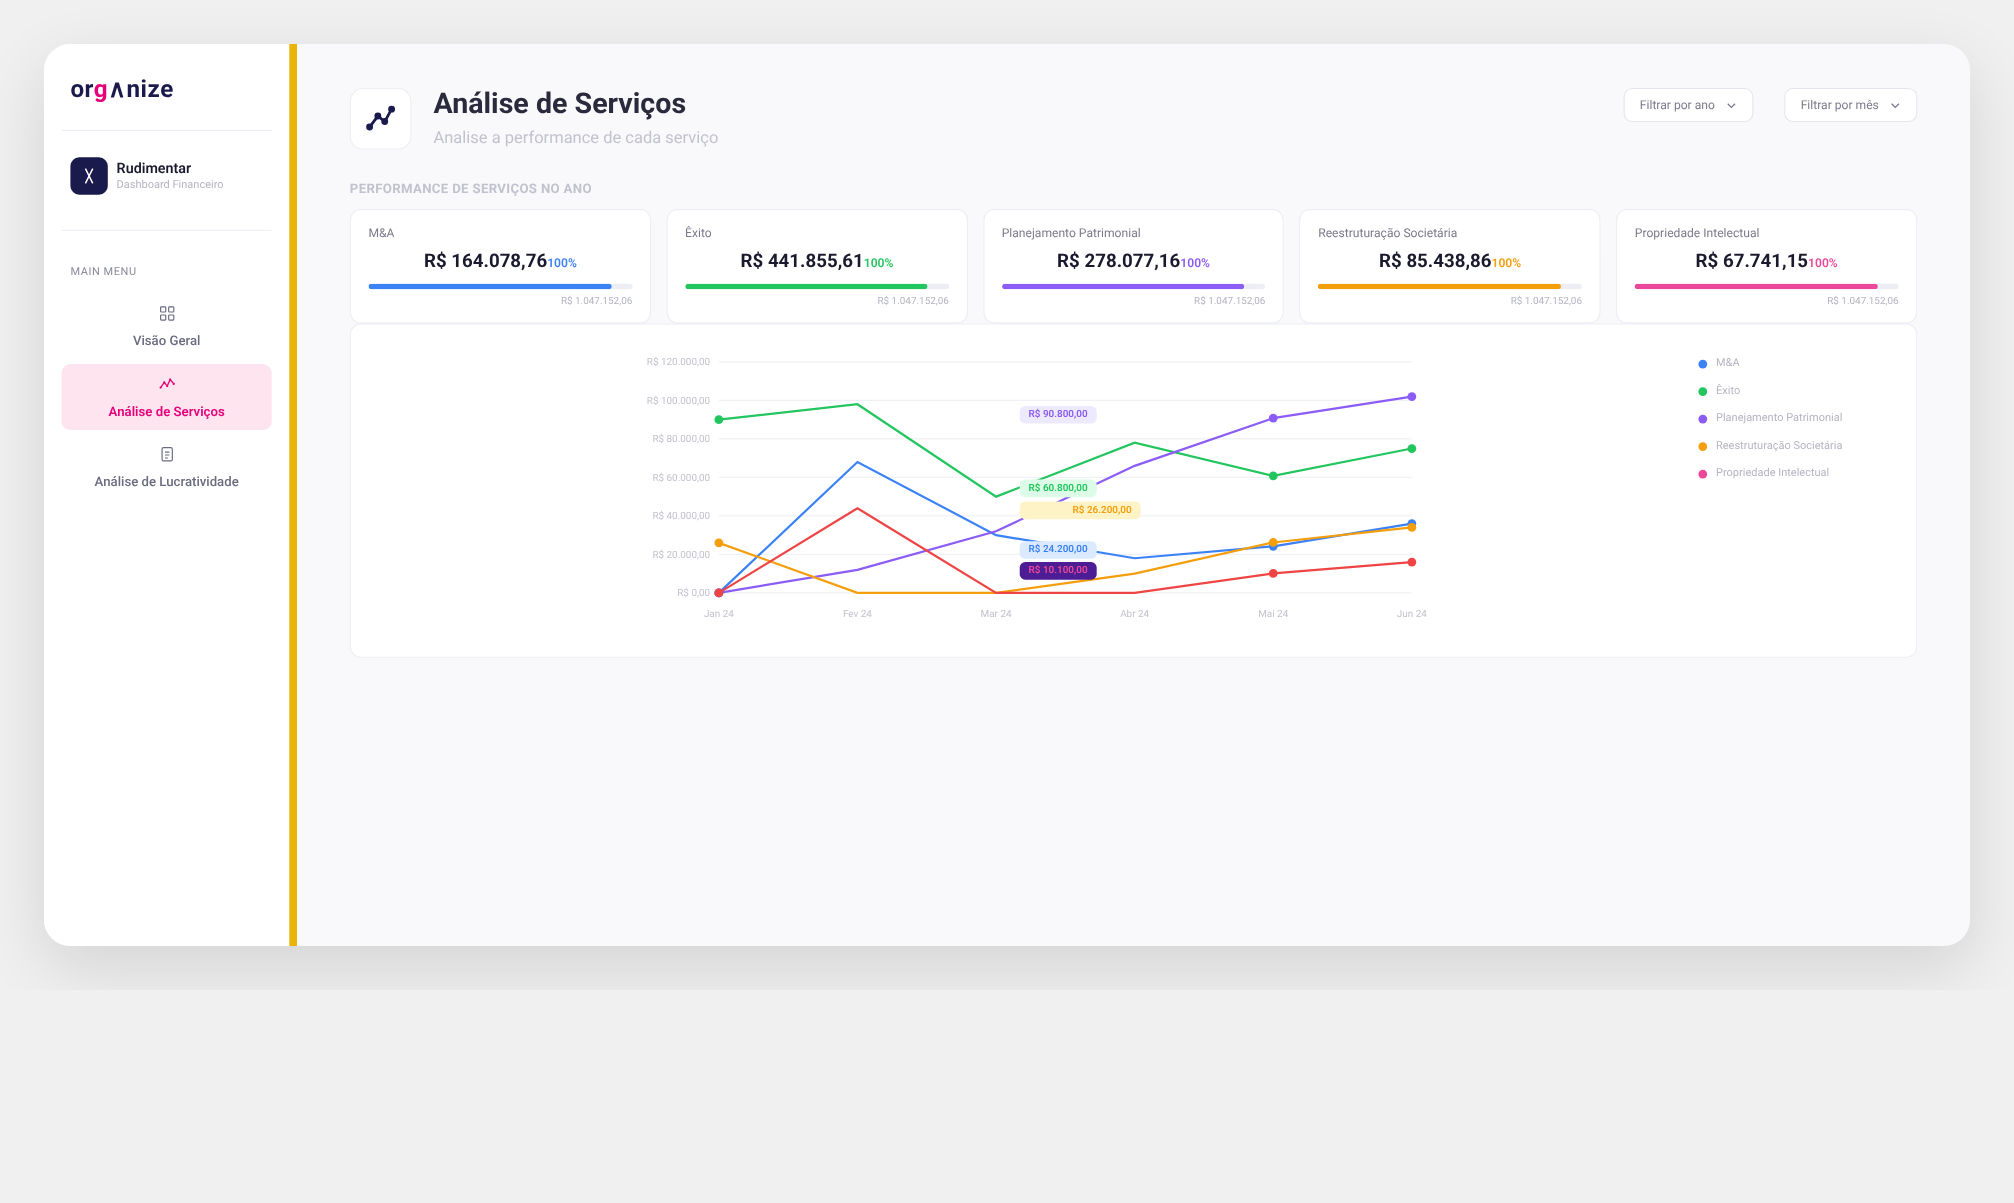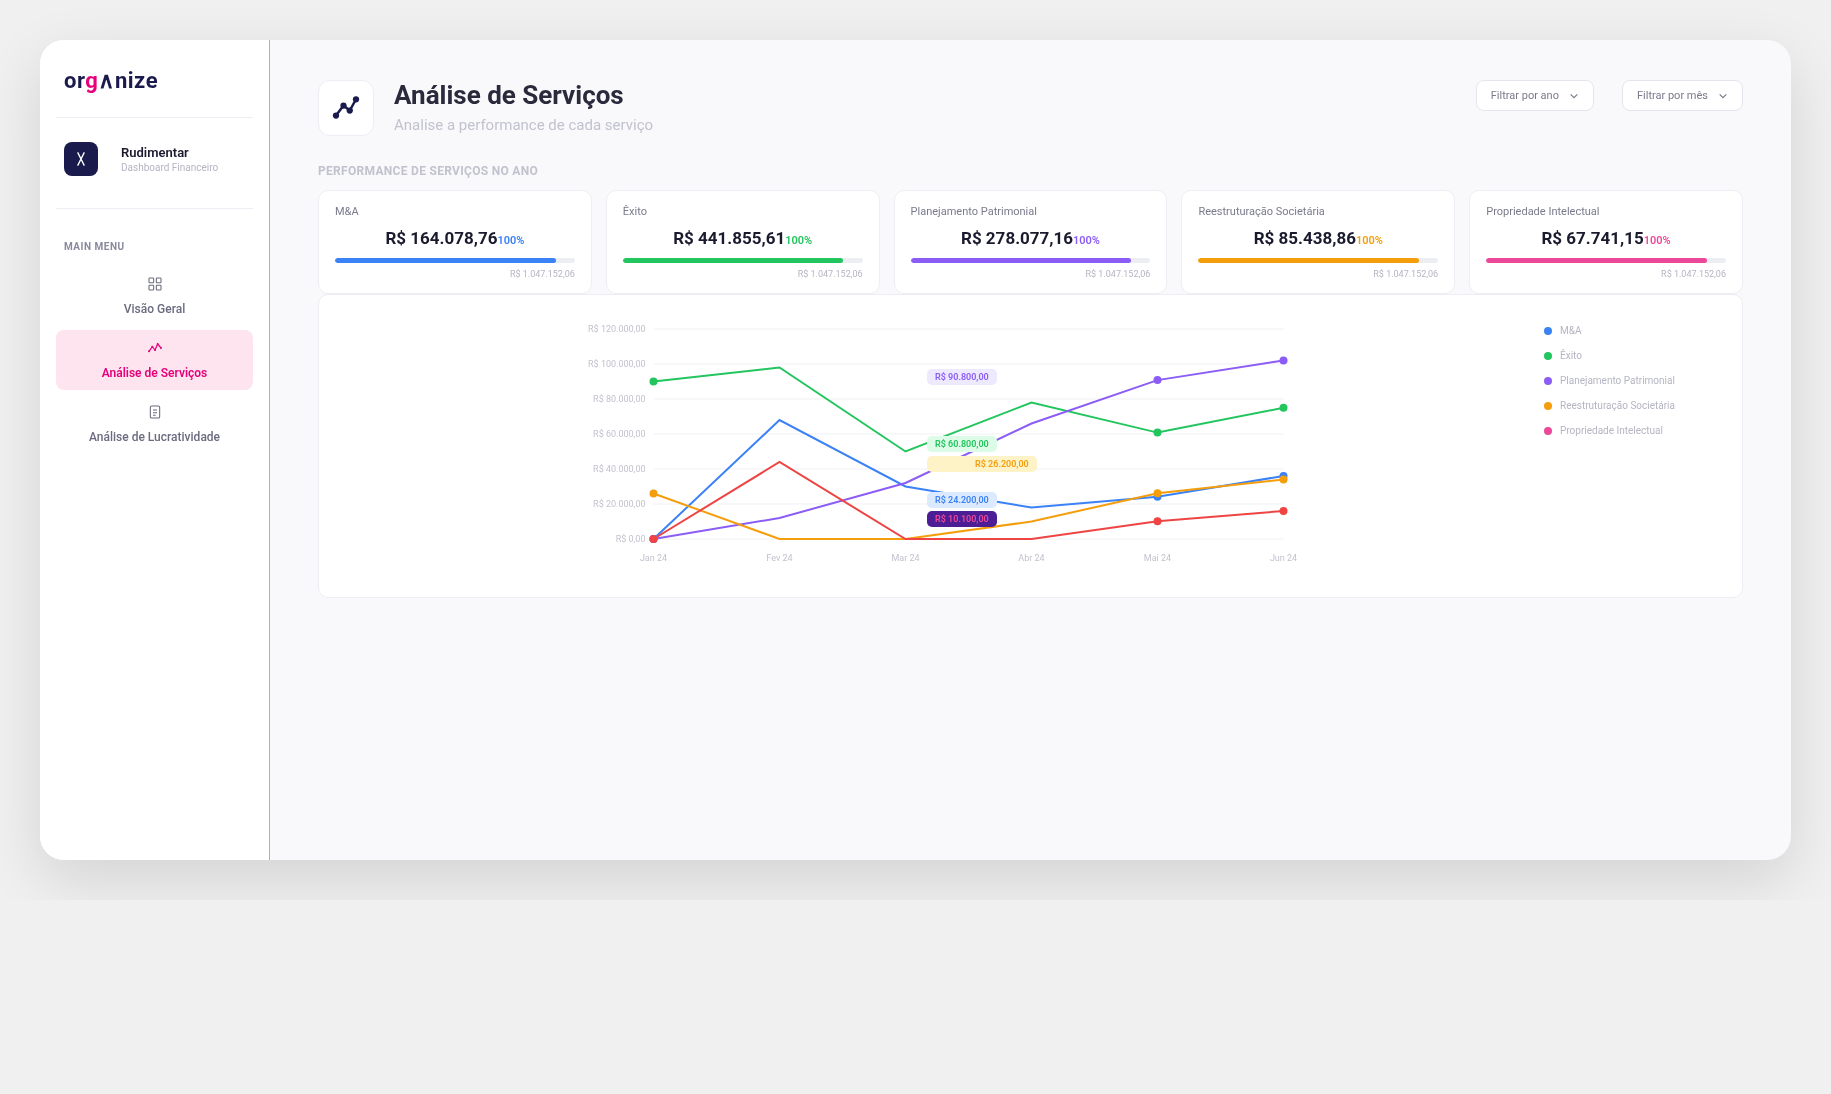--- a/index.html
+++ b/index.html
@@ -13,51 +13,51 @@
   background: #f9f9fb;
   border-radius: 24px;
   box-shadow: 0 20px 60px rgba(0,0,0,0.12);
   display: flex;
   overflow: hidden;
   min-height: 820px;
 }
 .sidebar {
   width: 230px;
   background: #fff;
-  border-right: 1px solid #eab308;
+  border-right: 7px solid #eab308;
   padding: 24px 16px;
 }
 .logo {
   font-size: 22px;
   font-weight: 700;
   color: #1a1a4d;
   letter-spacing: 0.5px;
   padding: 4px 8px 20px;
 }
 .logo .pink { color: #e6007a; }
 .divider { height: 1px; background: #eceef3; margin: 4px 0 16px; }
 .company-card {
   display: flex;
   align-items: center;
-  gap: 23px;
+  gap: 8px;
   padding: 8px;
   margin-bottom: 24px;
 }
 .company-icon {
   width: 34px; height: 34px;
   background: #1a1a4d;
   border-radius: 8px;
   display: flex; align-items: center; justify-content: center;
 }
 .company-icon svg { width: 16px; height: 16px; fill: #fff; }
 .company-info .name { font-size: 13px; font-weight: 600; color: #1a1a2e; }
 .company-info .sub { font-size: 10px; color: #b5b5c3; margin-top: 2px; }
 .menu-label {
   font-size: 10px;
-  font-weight: 700;
+  font-weight: 400;
   color: #8a8a9e;
   letter-spacing: 0.5px;
   padding: 8px;
   margin-bottom: 6px;
   margin-top: 24px;
 }
 .menu-item {
   display: flex;
   align-items: center;
   gap: 10px;

